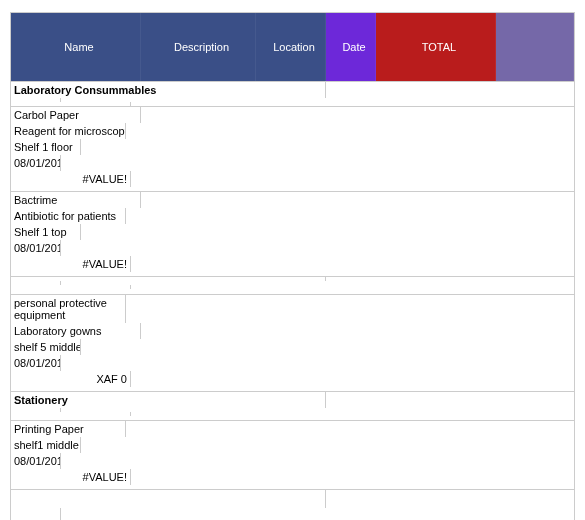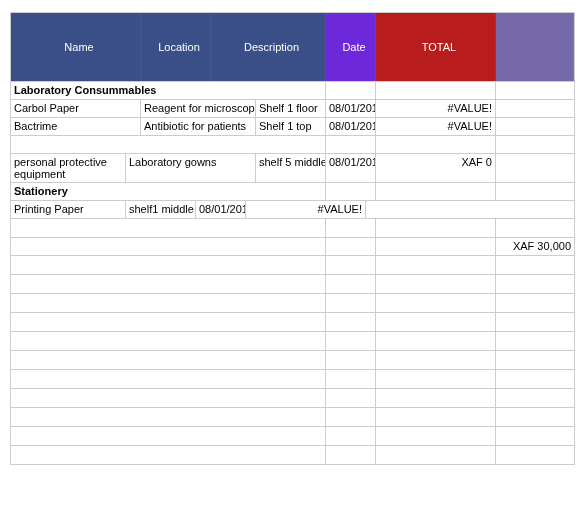--- a/index.html
+++ b/index.html
@@ -26,20 +26,21 @@
   .c-name { width: 130px; background:#3a4f87; }
   .c-desc { width: 115px; background:#3a4f87; }
   .c-loc  { width: 70px;  background:#3a4f87; }
   .c-date { width: 50px;  background:#6d28d9; justify-content:flex-start; padding-left:4px; }
   .c-total{ width: 120px; background:#b91c1c; }
   .c-ext  { flex:1;       background:#7568a8; }
   .row {
     display:flex;
     border-top:1px solid #ccc;
     min-height:18px;
+    flex-direction:column;
   }
   .row .cell { border-right:1px solid #ccc; padding:2px 3px; overflow:hidden; white-space:nowrap; }
   .row .c-name { width:130px; background:transparent; color:#000; }
   .row .c-desc { width:115px; background:transparent; color:#000; }
   .row .c-loc  { width:70px;  background:transparent; color:#000; }
   .row .c-date { width:50px;  background:transparent; color:#000; text-align:right; justify-content:flex-end; }
   .row .c-total{ width:120px; background:transparent; color:#000; text-align:right; }
   .row .c-ext  { flex:1;      background:transparent; color:#000; text-align:right; border-right:none;}
   .section .c-name { font-weight:bold; }
   .giz { color:#6a4fb0; font-weight:bold; }
@@ -47,22 +48,22 @@
   .row.tall .c-desc { white-space:normal; }
   .row.blank .cell { min-height:18px; }
   .row .cell.rt { text-align:right; }
 </style>
 </head>
 <body>
 
 <div class="sheet">
   <div class="hdr">
     <div class="cell c-name">Name</div>
+    <div class="cell c-desc">Description</div>
     <div class="cell c-loc">Location</div>
-    <div class="cell c-desc">Description</div>
     <div class="cell c-date">Date</div>
     <div class="cell c-total">TOTAL</div>
     <div class="cell c-ext"></div>
   </div>
 
   <div class="row section">
     <div class="cell c-name" style="width:315px;">Laboratory Consummables</div>
     <div class="cell c-date"></div>
     <div class="cell c-total"></div>
   </div>

